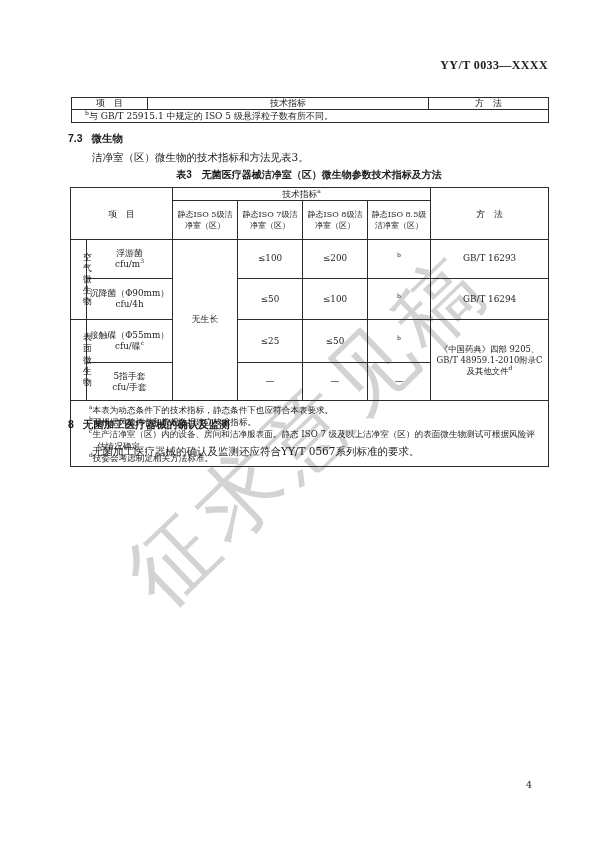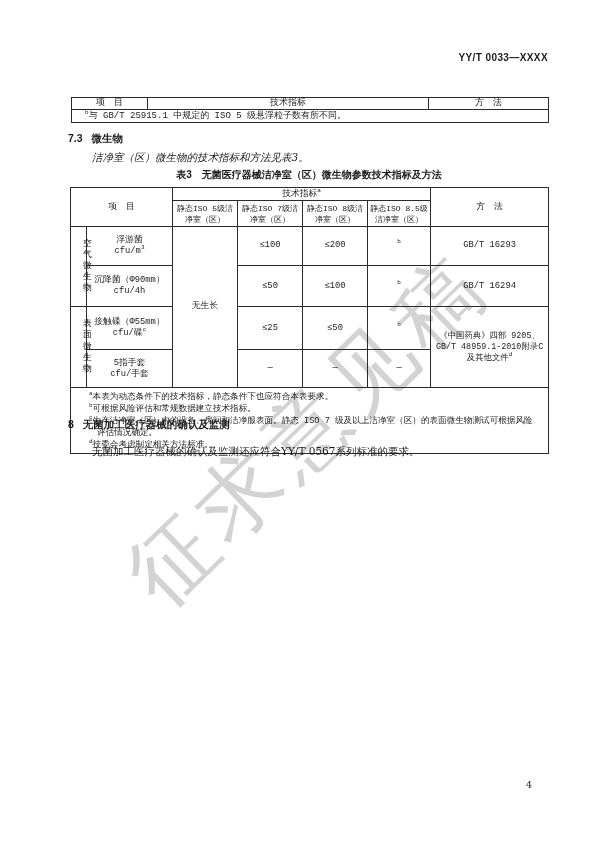--- a/index.html
+++ b/index.html
@@ -13,54 +13,54 @@
   .watermark { position:absolute; left:308px; top:430px; width:0; height:0; z-index:0; }
   .watermark > span {
     position:absolute; white-space:nowrap;
     transform:translate(-50%,-50%) rotate(-44deg);
     font-size:84px; letter-spacing:8px; color:#d3d3d3;
     font-family:"DejaVu Serif","Liberation Serif",serif;
   }
   .layer { position:relative; z-index:1; }
   
   .doc-header {
-    position:absolute; top:52px; right:52px;
-    font-family:Liberation Sans, sans-serif;
-    font-weight:700; font-size:10px; letter-spacing:0.4px;
+    position:absolute; top:58px; right:52px;
+    font-family:Liberation Serif, serif;
+    font-weight:700; font-size:12px; letter-spacing:0.4px;
   }
   
   table { border-collapse:collapse; table-layout:fixed; position:absolute; background:transparent; }
-  td { border:1px solid #2b2b2b; text-align:center; vertical-align:middle; font-weight:normal;font-family:Liberation Mono, monospace; }
+  td { border:1px solid #2b2b2b; text-align:center; vertical-align:middle; font-weight:normal; }
   .t1 { left:71px; top:97px; width:477px; font-size:9px; border:1.6px solid #222; }
   .t1 .hrow td { height:12px; line-height:11px; }
   .t1 .nrow td { height:13px; text-align:left; padding-left:13px; line-height:12px; }
   .t3 { left:70px; top:187px; width:478px; font-size:8.8px; border:1.6px solid #222; line-height:1.25; }
   .t3 .hr1 td { height:13px; line-height:12px; }
-  .t3 .hr2 td { height:26px; font-size:8px; line-height:11px; padding:1px 1px; }
+  .t3 .hr2 td { height:26px; font-size:8px; line-height:11px; padding:8px 1px; }
   .t3 .r1 td { height:28px; }
   .t3 .r2 td { height:30px; }
   .t3 .r3 td { height:32px;margin-left:12px; }
   .t3 .r4 td { height:28px; }
   .t3 .fr td { height:63px; }
   .vcell { padding:12px; }
   .vtext { width:9px; margin:0 auto; word-break:break-all; line-height:1.26; font-size:8.8px; }
   .method-multi { font-size:8.4px; line-height:11px; padding:4px 1px; }
   sup { font-size:6px; vertical-align:super; line-height:0; }
   .fnote-cell { text-align:left; vertical-align:top; padding:3px 8px 2px 10px; font-size:8.6px; }
   .fn { padding-left:16px; text-indent:-8px; line-height:12px; }
   
   .heading {
     position:absolute; display:flex; gap:9px;
     font-family:"Liberation Sans","DejaVu Sans",sans-serif;
     font-weight:700; font-size:10.5px;
   }
   .h73 { left:68px; top:132px; }
   .h8 { left:68px; top:418px; }
   .para { position:absolute; font-size:10.5px; }
-  .p73 { left:92px; top:151px;font-style:italic; }
+  .p73 { left:92px; top:151px; }
   .p8 { left:92px; top:445px; }
   .caption {
     position:absolute; left:70px; top:168px; width:478px; text-align:center;
     font-family:Liberation Sans, sans-serif;
     font-weight:700; font-size:10px;
   }
   .page-num { position:absolute; left:526px; top:779px; font-size:9.5px; }
 </style>
 </head>
 <body>

